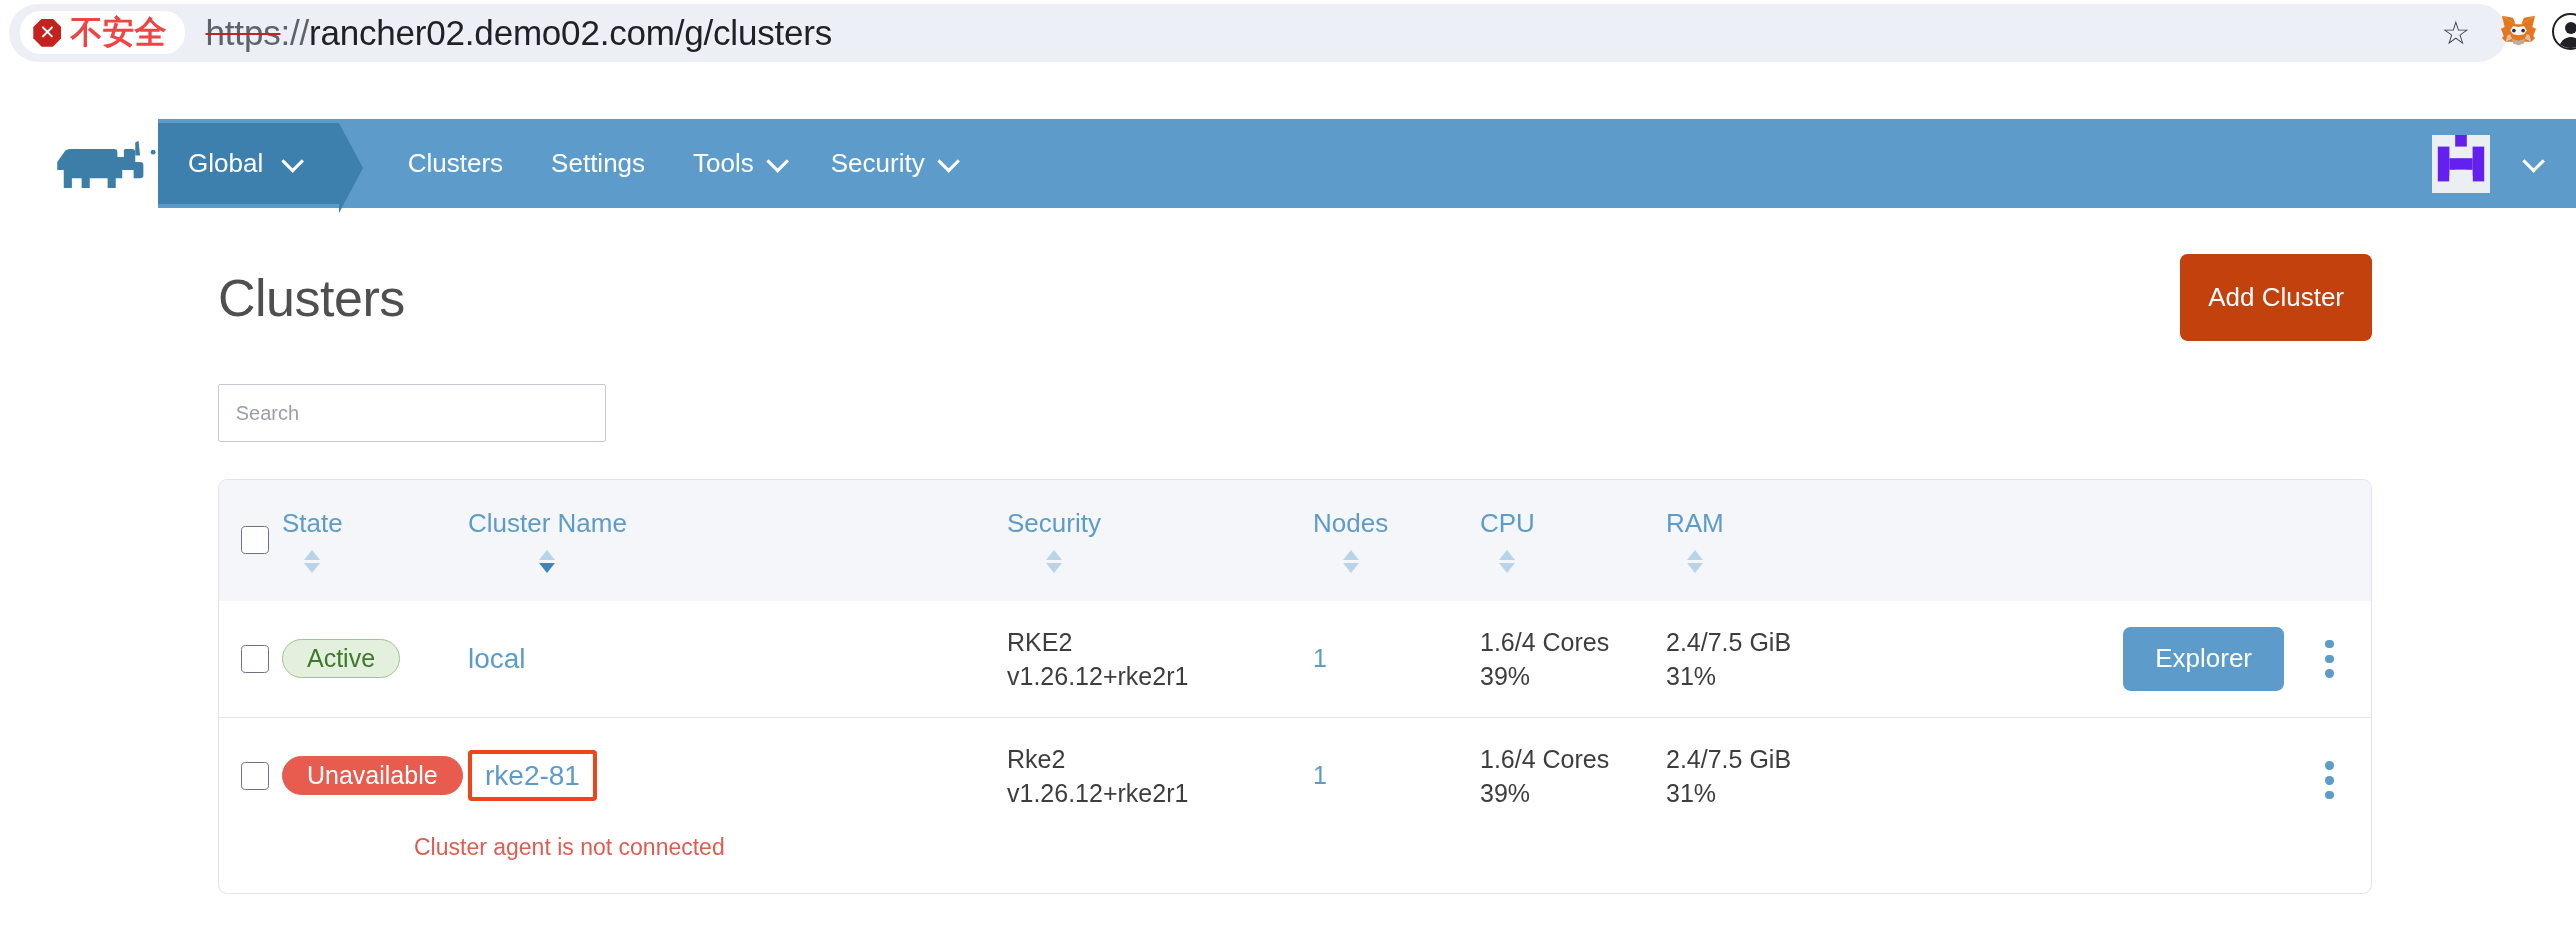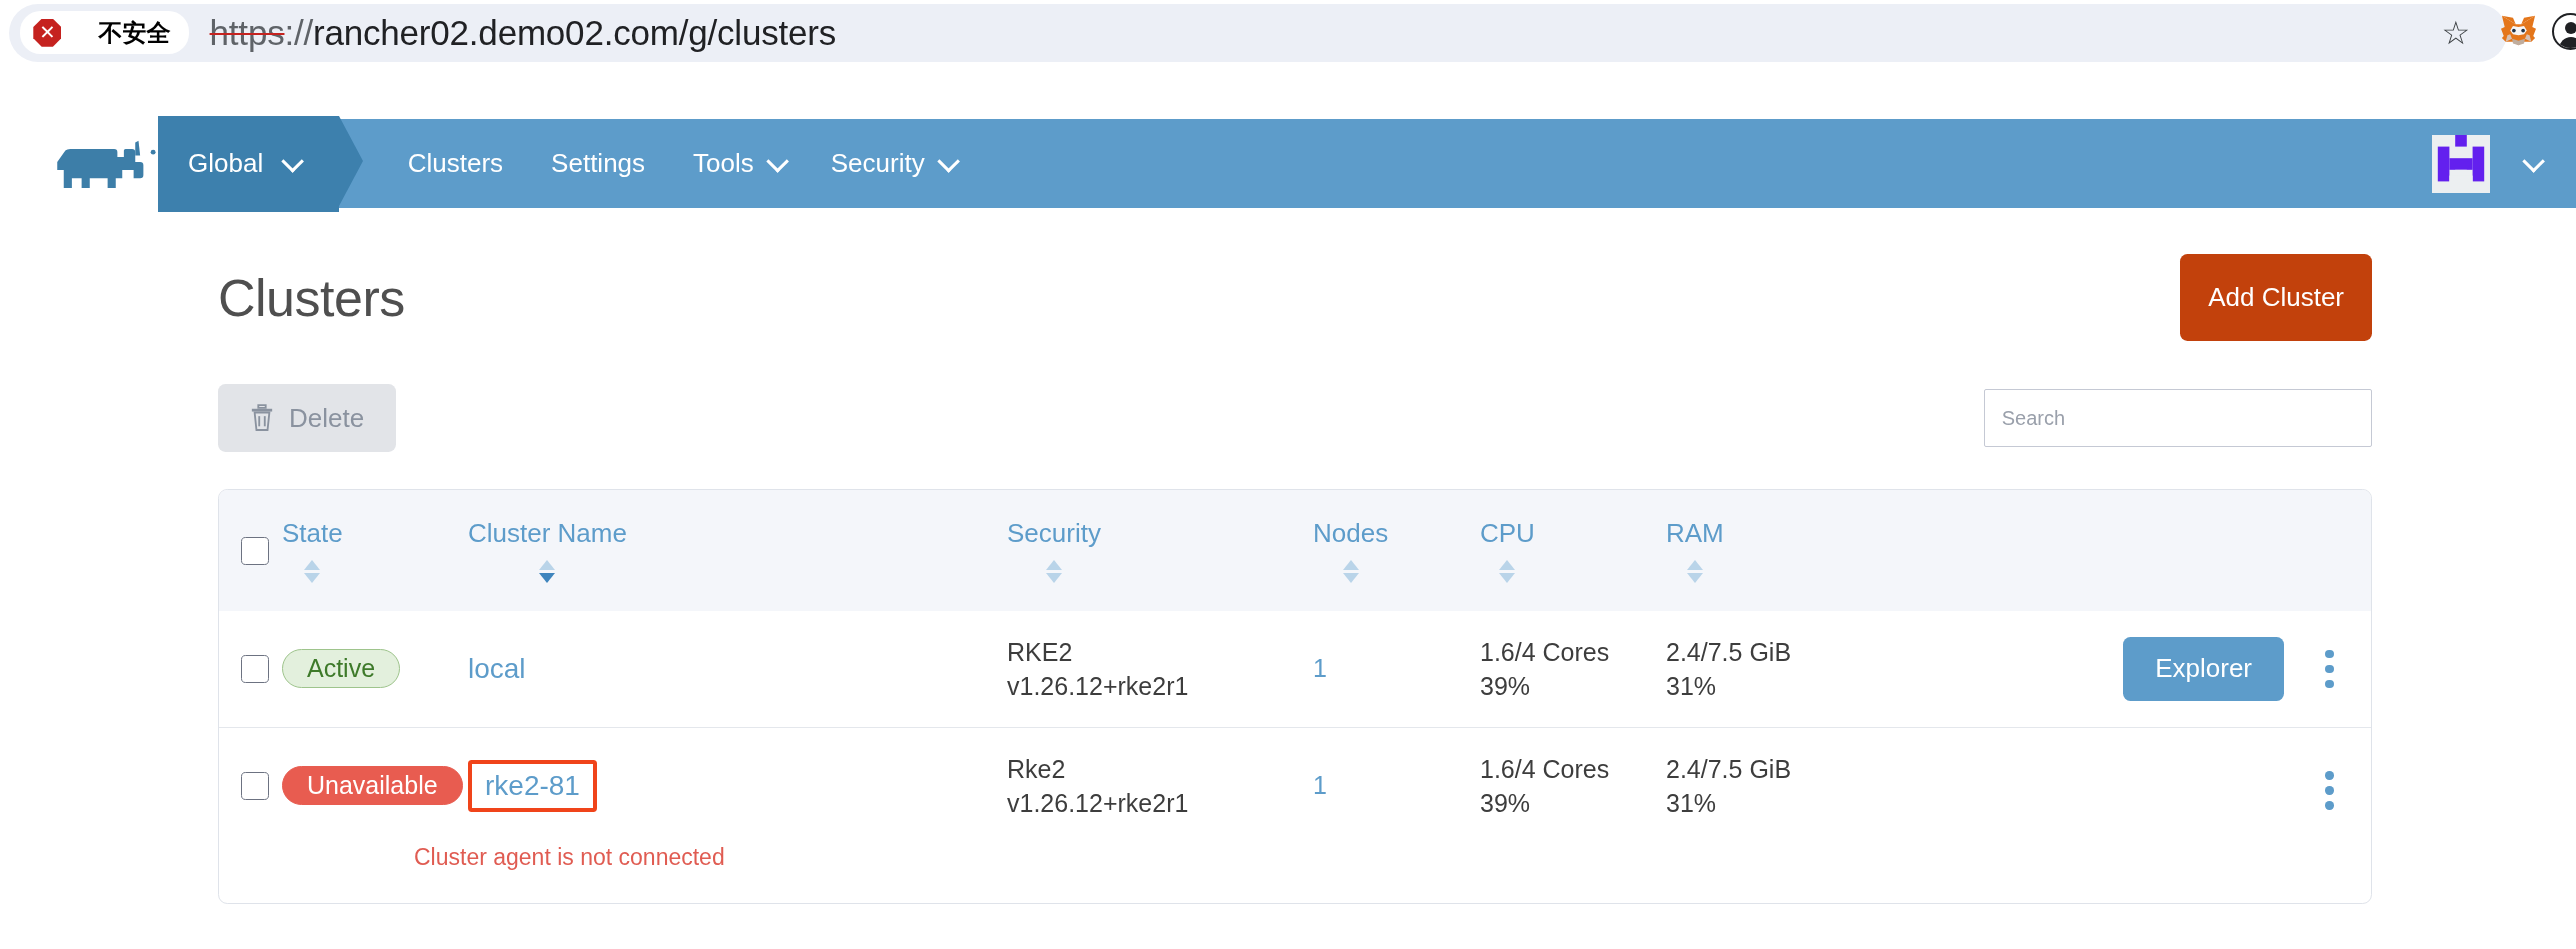--- a/index.html
+++ b/index.html
@@ -51,26 +51,25 @@
     background: #c5221f;
     display: flex; align-items: center; justify-content: center;
     color: #fff;
     font-size: 19.5px;
     line-height: 1;
     font-family: "DejaVu Sans", sans-serif;
     clip-path: polygon(30% 0%, 70% 0%, 100% 30%, 100% 70%, 70% 100%, 30% 100%, 0% 70%, 0% 30%);
   }
 
   .not-secure-text {
-    color: #000000;
-    font-size: 24px;
+    color: #ef4444;
+    font-size: 32px;
     font-weight: bold;
     font-family: "DejaVu Sans", sans-serif;
     white-space: nowrap;
-    margin-left: 28px;
   }
 
   .url-text {
     margin-left: 20.4px;
     font-size: 35px;
     color: #202124;
     white-space: nowrap;
     letter-spacing: -0.2px;
   }
   .url-scheme {
@@ -139,21 +138,21 @@
     display: flex;
     align-items: center;
     justify-content: center;
     position: relative;
     left: 0;
   }
   .rancher-logo { width: 119px; height: 59px; display: block; margin-left: 54px; }
 
   .nav-global {
     background: #3d80ad;
-    height: 96px;
+    height: 81px;
     display: flex;
     align-items: center;
     padding: 0 41px 0 30px;
     position: relative;
     color: #ffffff;
     font-size: 26px;
     gap: 18.6px;
     cursor: pointer;
   }
   .nav-global::after {
@@ -470,30 +469,20 @@
 </div>
 
 <div class="page">
 
   <div class="page-head">
     <h1 class="page-title">Clusters</h1>
     <button class="btn-primary">Add Cluster</button>
   </div>
 
   <div class="toolbar">
-    <button class="btn-delete">
-      <svg class="trash-icon" viewBox="0 0 26 30">
-        <path d="M9 1 h8 v3 h-8 z" fill="none" stroke="#8a929f" stroke-width="2"></path>
-        <rect x="2" y="5" width="22" height="3" fill="#8a929f"></rect>
-        <path d="M5 9 h16 l-2 19 h-12 z" fill="none" stroke="#8a929f" stroke-width="2"></path>
-        <rect x="9" y="13" width="2" height="11" fill="#8a929f"></rect>
-        <rect x="15" y="13" width="2" height="11" fill="#8a929f"></rect>
-      </svg>
-      <span>Delete</span>
-    </button>
     <input class="search-input" type="text" placeholder="Search" value="" style="">
   </div>
 
   <div class="table-wrap">
     <table>
       <thead>
         <tr>
           <th class="check-col">
             <span class="cbx"></span>
           </th>

